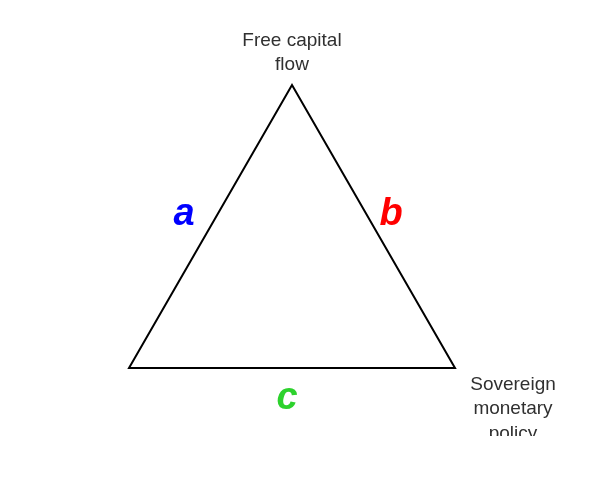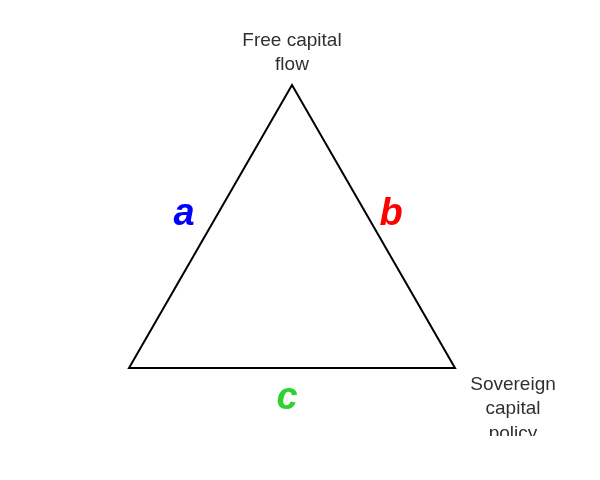--- a/index.html
+++ b/index.html
@@ -50,21 +50,21 @@
 
   <svg class="triangle-svg" width="600" height="480" viewBox="0 0 600 480">
     <polygon points="292,85 455,368 129,368" fill="none" stroke="#000000" stroke-width="2" stroke-linejoin="miter"></polygon>
   </svg>
 
   <div class="vertex-label top">Free capital
 flow</div>
 
 
   <div class="vertex-label bright">Sovereign
-capital
+monetary
 policy</div>
 
   <div class="edge-letter a" style="color: rgb(0, 0, 255);">a</div>
 
   <div class="edge-letter b" style="color: rgb(255, 0, 0);">b</div>
 
   <div class="edge-letter c" style="color: rgb(45, 210, 45);">c</div>
 
 </div>
 

